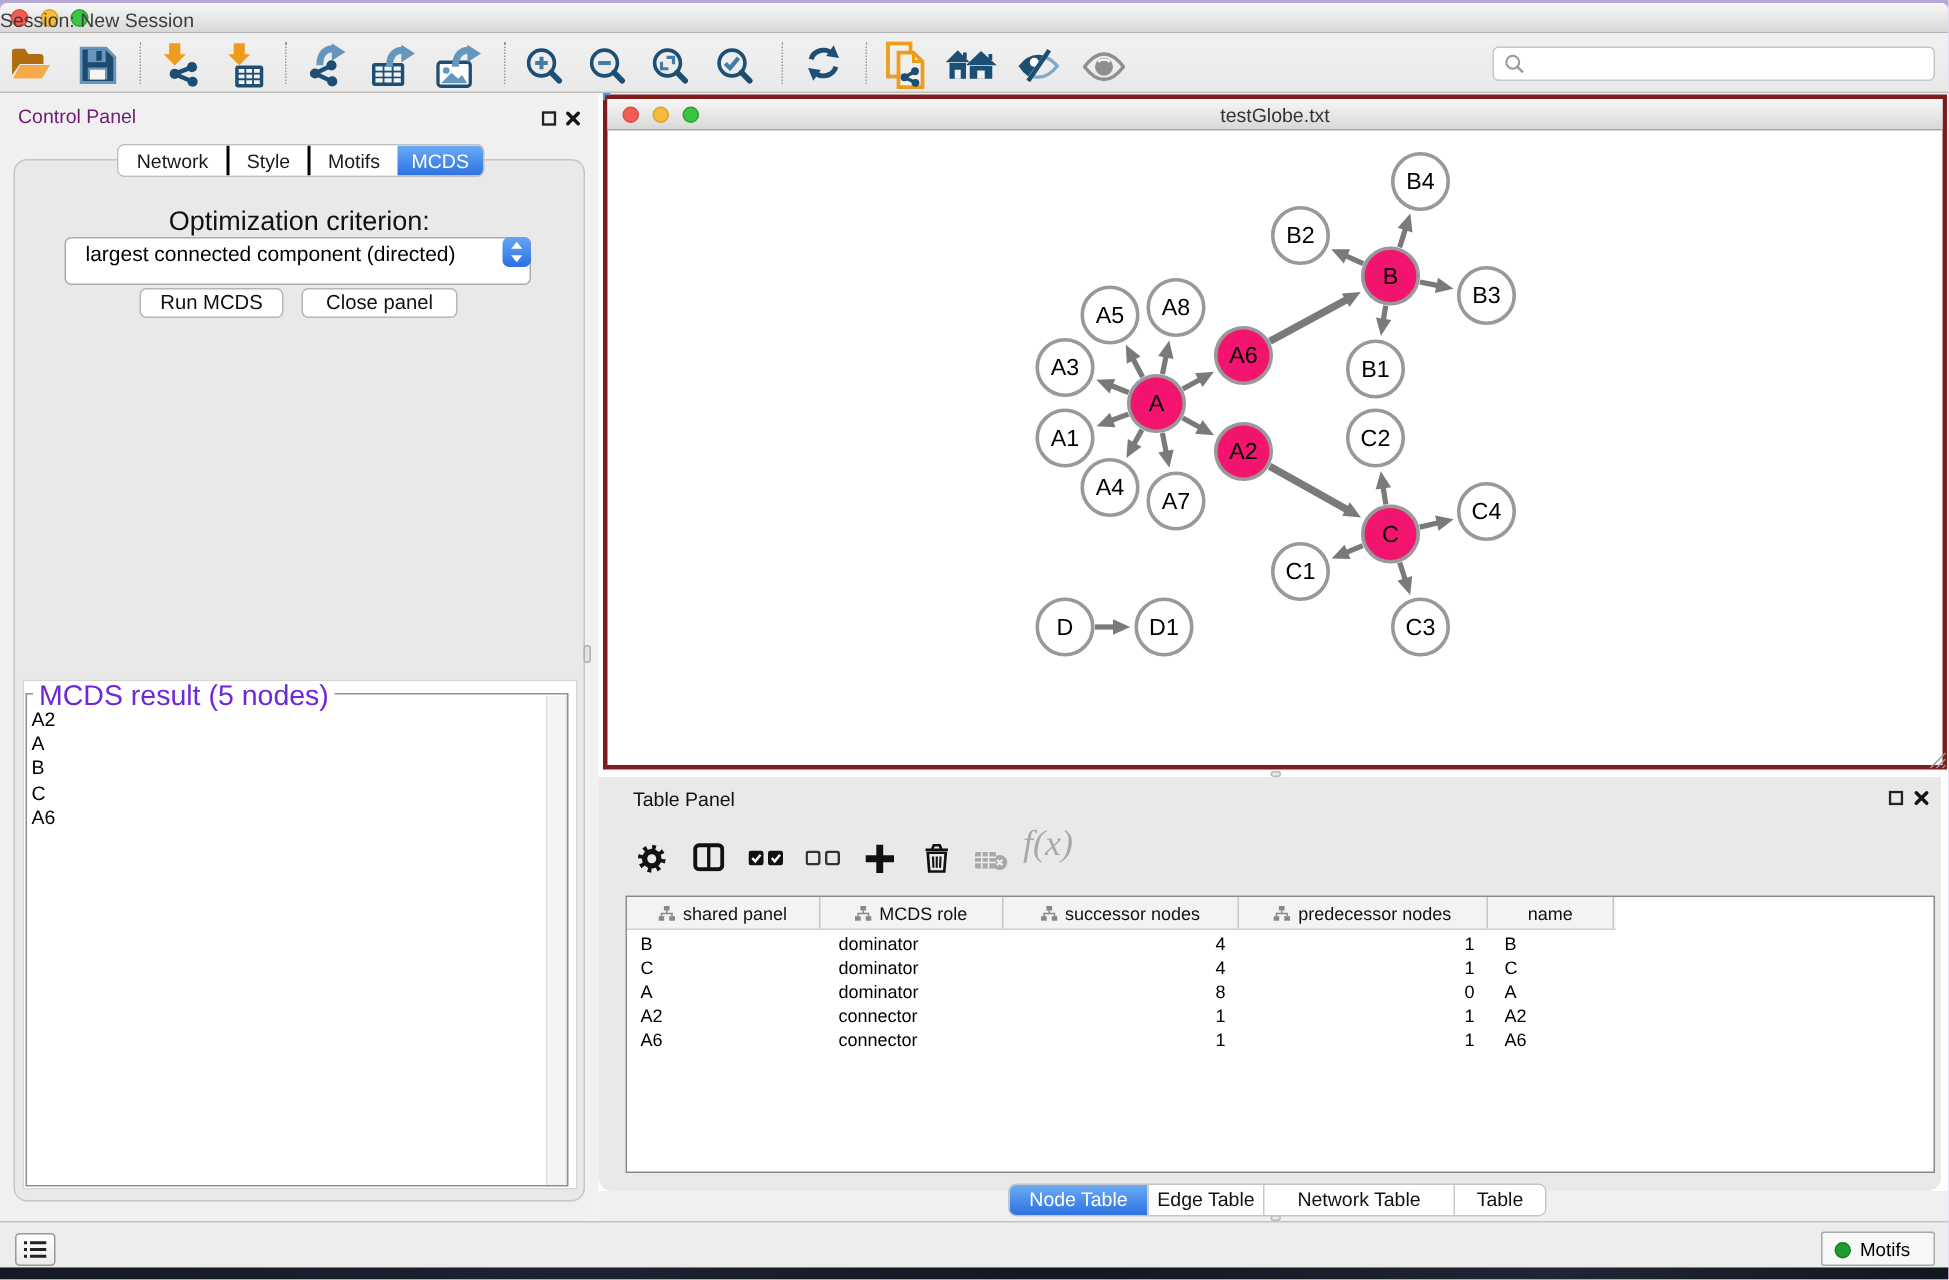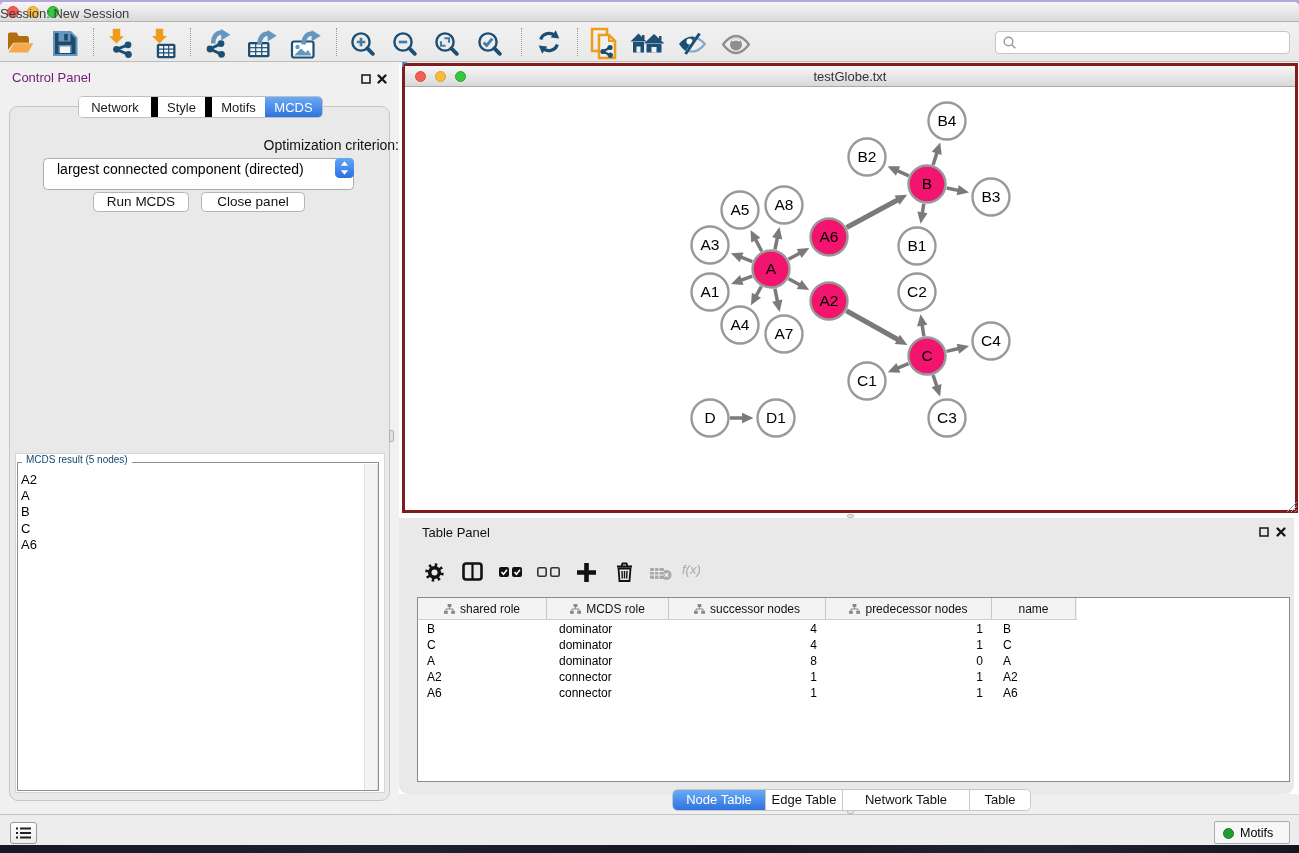--- a/index.html
+++ b/index.html
@@ -9,30 +9,30 @@
 .tbtitle{position:absolute;top:4px;width:100%;text-align:left;font-size:13px;color:#3c3c3c}
 .toolbar{position:absolute;left:0;top:22px;width:1299px;height:40px;background:linear-gradient(#f1f1f1,#e9e9e9);border-bottom:1px solid #bdbdbd}
 .tsep{position:absolute;top:28px;height:28px;width:0;border-left:1px dotted #999}
 .search{position:absolute;left:995px;top:31px;width:295px;height:23px;background:#fff;border:1px solid #c6c6c6;border-radius:4px}
 .leftpane{position:absolute;left:0;top:63px;width:390px;height:751px;background:#f0f0f0}
 .divider{position:absolute;left:390px;top:63px;width:9px;height:751px;background:#f1f1f1}
 .rightpane{position:absolute;left:399px;top:63px;width:900px;height:751px;background:#fff}
 .cptitle{position:absolute;left:12px;top:70px;font-size:13px;color:#701a75}
 .panelbox{position:absolute;left:9px;top:106px;width:381px;height:695px;background:#e9e9e9;border:1px solid #c6c6c6;border-radius:9px}
 .tabs{position:absolute;top:96px;left:78px;height:22px;display:flex;border:1px solid #bfbfbf;border-radius:5px;overflow:hidden;background:#ffffff}
-.tab{white-space:nowrap;font-size:13px;color:#1a1a1a;text-align:center;line-height:21px;background:#fff;border-left:7px solid #000000}
+.tab{white-space:nowrap;font-size:13px;color:#1a1a1a;text-align:center;line-height:21px;background:#fff;border-left:2px solid #000000}
 .tab:first-child{border-left:none}
 .tabsel{background:linear-gradient(#6aabf5,#2e72e0);color:#fff;border-left:none}
-.optlabel{position:absolute;left:0;top:137px;width:399px;text-align:right;font-size:14px;color:#111}
+.optlabel{position:absolute;left:0;top:137px;width:399px;text-align:center;font-size:18px;color:#111}
 .select{position:absolute;left:43px;top:158px;width:311px;height:32px;background:#fff;border:1px solid #ababab;border-radius:4.5px}
 .selcap{position:absolute;right:-1px;top:-1px;width:19px;height:20px;border-radius:4.5px;background:linear-gradient(#63a6f4,#2c70e2)}
 .btn{position:absolute;top:192px;height:20px;background:#fff;border:1px solid #b5b5b5;border-radius:4.5px;font-size:13.5px;color:#111;text-align:center;line-height:18px}
 .resultwrap{position:absolute;left:15px;top:453px;width:370px;height:340px;background:#fff;border:1px solid #d5d5d5}
 .tborder{position:absolute;left:1px;top:8px;width:362px;height:329px;border:1px solid #8f8f8f}
-.tlegend{position:absolute;left:6px;top:0px;background:#fff;font-size:10px;padding:0 4px;color:#0c4a6e}
+.tlegend{position:absolute;left:6px;top:0px;background:#fff;font-size:19px;padding:0 4px;color:#6d28d9}
 .ritems{position:absolute;left:5px;top:18px;font-size:13px;color:#000;line-height:16.2px}
 .rscroll{position:absolute;right:6px;top:10px;width:14px;height:326px;background:#f4f4f4;border-left:1px solid #e0e0e0;border-right:1px solid #e0e0e0}
 .icon{position:absolute}
 .netwin{position:absolute;left:402px;top:63px;width:896px;height:450px;border:3px solid #7f1d1d;background:#fff}
 .nettb{position:absolute;left:0;top:0;width:100%;height:21px;background:linear-gradient(#f7f7f7,#d8d8d8);border-bottom:1px solid #a8a8a8}
 .nlight{position:absolute;top:5px;width:11px;height:11px;border-radius:50%}
 .nettitle{position:absolute;top:3px;width:100%;text-align:center;font-size:13px;color:#333}
 .tablepanel{position:absolute;left:399px;top:518px;width:895px;height:276px;background:#e9e9e9;border-radius:0 0 9px 9px}
 .tptitle{position:absolute;left:23px;top:7px;font-size:13px;color:#111}
 .dtable{position:absolute;left:18px;top:79px;width:873px;height:185px;background:#fff;border:1px solid #8a8a8a}
@@ -382,33 +382,33 @@
         <circle cx="16.5" cy="8" r="5"></circle>
       </g>
       <g stroke="#efefef" stroke-width="1">
         <line x1="0" y1="4.5" x2="14" y2="4.5"></line>
         <line x1="0" y1="8" x2="14" y2="8"></line>
         <line x1="4.5" y1="1" x2="4.5" y2="12"></line>
         <line x1="9" y1="1" x2="9" y2="12"></line>
       </g>
       <path d="M14.7 6.2 L18.3 9.8 M18.3 6.2 L14.7 9.8" stroke="#efefef" stroke-width="1.4"></path>
     </svg>
-<div style="position:absolute;left:283px;top:44px;font-family:Liberation Sans, sans-serif;font-style:italic;font-size:13px;color:#a9a9a9">f(x)</div>
+<div style="position:absolute;left:283px;top:32px;font-family:Liberation Serif, serif;font-style:italic;font-size:24px;color:#a9a9a9">f(x)</div>
 <div class="dtable">
 <div class="thead"></div>
 <div class="thcell" style="left:0px;width:129px">
         <svg width="11" height="10" viewBox="0 0 11 10">
           <g fill="#888">
             <rect x="3.6" y="0" width="3.8" height="3"></rect>
             <rect x="0" y="6.8" width="3.8" height="3"></rect>
             <rect x="7.2" y="6.8" width="3.8" height="3"></rect>
           </g>
           <path d="M5.5 3 V5 M2 6.8 V5 H9 V6.8" stroke="#888" stroke-width="1" fill="none"></path>
         </svg>
-        <span>shared role</span>
+        <span>shared panel</span>
       </div>
 <div class="thcell" style="left:129px;width:122px">
         <svg width="11" height="10" viewBox="0 0 11 10">
           <g fill="#888">
             <rect x="3.6" y="0" width="3.8" height="3"></rect>
             <rect x="0" y="6.8" width="3.8" height="3"></rect>
             <rect x="7.2" y="6.8" width="3.8" height="3"></rect>
           </g>
           <path d="M5.5 3 V5 M2 6.8 V5 H9 V6.8" stroke="#888" stroke-width="1" fill="none"></path>
         </svg>

